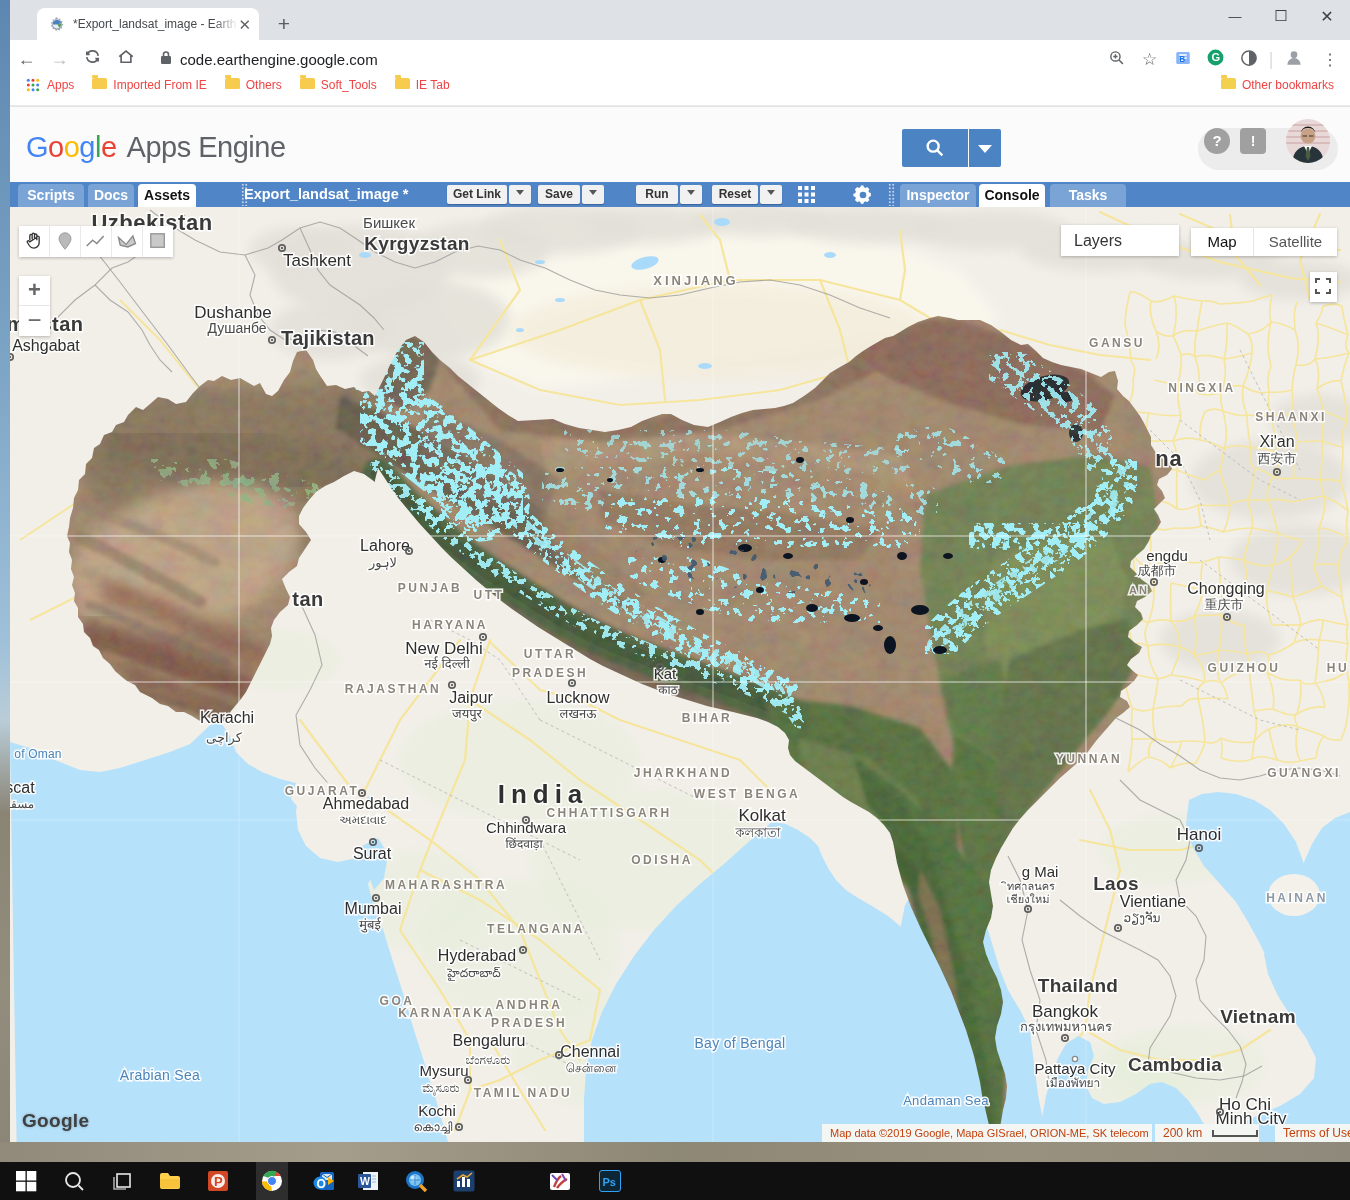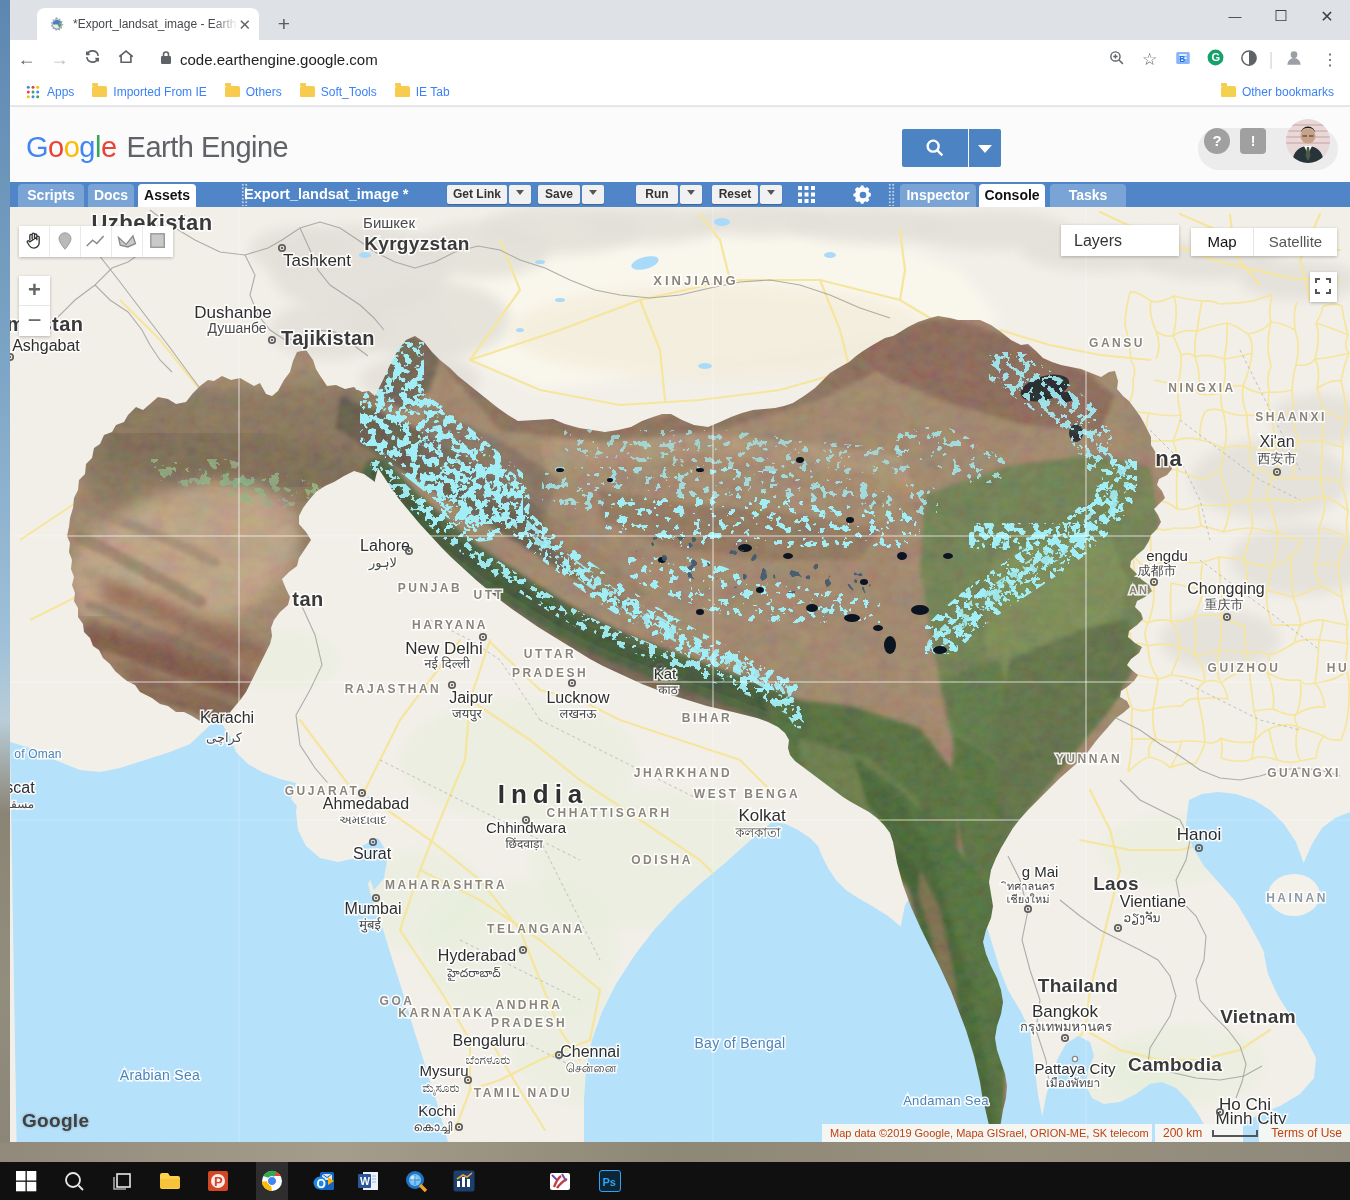--- a/index.html
+++ b/index.html
@@ -17,21 +17,21 @@
 #winbtns span{width:46px;text-align:center;font-size:13px}
 
 #addr{position:absolute;left:0;top:40px;width:100%;height:38px;background:#fff;display:flex;align-items:center}
 #addr .nav{color:#5f6368;font-size:17px;width:33px;text-align:center}
 #addr .nav.dis{color:#b9bdc1}
 #addr .url{color:#202124;font-size:15px;margin-left:8px}
 #addr .lock{color:#5f6368;font-size:13px;margin-left:18px}
 #addr .right{margin-left:auto;display:flex;align-items:center;color:#5f6368}
 #addr .right span{width:33px;text-align:center;font-size:15px}
 
-#bmbar{position:absolute;left:0;top:78px;width:100%;height:28px;background:#fff;display:flex;align-items:center;font-size:12px;color:#3b82f6;border-bottom:1px solid #e8eaed}
+#bmbar{position:absolute;left:0;top:78px;width:100%;height:28px;background:#fff;display:flex;align-items:flex-start;font-size:12px;color:#ef4444;border-bottom:1px solid #e8eaed}
 .bmfolder{width:15px;height:11px;background:#f7cb4d;border-radius:2px 2px 1px 1px;position:relative;margin:0 6px 0 18px;flex:none}
 .bmfolder:before{content:"";position:absolute;top:-3px;left:0;width:6px;height:3px;background:#f7cb4d;border-radius:1px 1px 0 0}
 
 #eehead{position:absolute;left:0;top:106px;width:100%;height:76px;background:#fbfbfb;border-top:1px solid #e3e3e3}
 #eelogo{position:absolute;left:16px;top:24px;font-size:29px;letter-spacing:-.5px}
 #eelogo .g1{color:#4285f4}#eelogo .g2{color:#ea4335}#eelogo .g3{color:#fbbc05}#eelogo .g4{color:#4285f4}#eelogo .g5{color:#34a853}#eelogo .g6{color:#ea4335}
 #eelogo .ee{color:#5f6368;margin-left:10px}
 #eesearch{position:absolute;left:295px;top:23px;width:595px;height:36px;background:#fff;border:1px solid #d5d5d5;font-size:17px;color:#8a8a8a;line-height:34px;padding-left:13px}
 #eebtn{position:absolute;left:892px;top:22px;width:66px;height:38px;background:#4c84c3;border-radius:2px 0 0 2px}
 #eebtn2{position:absolute;left:959px;top:22px;width:32px;height:38px;background:#4c84c3;border-radius:0 2px 2px 0}
@@ -157,21 +157,21 @@
       <span>Others</span>
  <span class="bmfolder"></span>
       <span>Soft_Tools</span>
  <span class="bmfolder"></span>
       <span>IE Tab</span>
  <span style="margin-left:auto"></span>
  <span class="bmfolder" style="background:#f3d04e"></span>
       <span style="margin-right:16px">Other bookmarks</span>
 </div>
 <div id="eehead">
- <div id="eelogo"><span class="g1">G</span><span class="g2">o</span><span class="g3">o</span><span class="g4">g</span><span class="g5">l</span><span class="g6">e</span><span class="ee">Earth Engine</span></div>
+ <div id="eelogo"><span class="g1">G</span><span class="g2">o</span><span class="g3">o</span><span class="g4">g</span><span class="g5">l</span><span class="g6">e</span><span class="ee">Apps Engine</span></div>
  <div id="eebtn"><svg width="22" height="22" viewBox="0 0 24 24" fill="none" stroke="#fff" stroke-width="2.6" style="margin:8px 0 0 22px">
           <circle cx="10" cy="10" r="6"></circle>
           <path d="M14.5 14.5 20 20"></path>
         </svg></div>
  <div id="eebtn2"></div>
  <div id="eehelp"></div>
  <div class="hcirc" style="right:120px">?</div>
  <div class="hcirc" style="right:84px;border-radius:4px;font-size:14px">!</div>
  <div id="avatar"><svg width="44" height="44" viewBox="0 0 44 44">
           <rect width="44" height="44" fill="#e8d8d8"></rect>
@@ -912,21 +912,21 @@
 <div class="mapctl" id="mapsat">
         <div class="m">Map</div>
         <div class="s">Satellite</div>
       </div>
 <div class="mapctl" id="fsbtn"><svg width="16" height="16" viewBox="0 0 16 16" fill="none" stroke="#555" stroke-width="2">
           <path d="M1 5V1h4M11 1h4v4M15 11v4h-4M5 15H1v-4"></path>
         </svg></div>
 <div id="glogo">Google</div>
 <div id="attrib">
  <span class="seg" style="width:330px;font-size:11px">Map data ©2019 Google, Mapa GISrael, ORION-ME, SK telecom</span>
- <span class="seg" style="margin-left:3px;width:88px;">200 km <span id="scalebar"></span></span>
+ <span class="seg" style="margin-left:3px;width:104px;">200 km <span id="scalebar"></span></span>
  <span class="seg" style="margin-left:16px;flex:1;text-align:right">Terms of Use</span>
 </div>
 
 </div>
 </div>
 <div id="taskbar">
  <svg class="tbicon" viewBox="0 0 24 24" style="margin-left:14px">
       <g fill="#fff">
         <rect x="2" y="2" width="9.5" height="9.5"></rect>
         <rect x="12.8" y="2" width="9.5" height="9.5"></rect>

